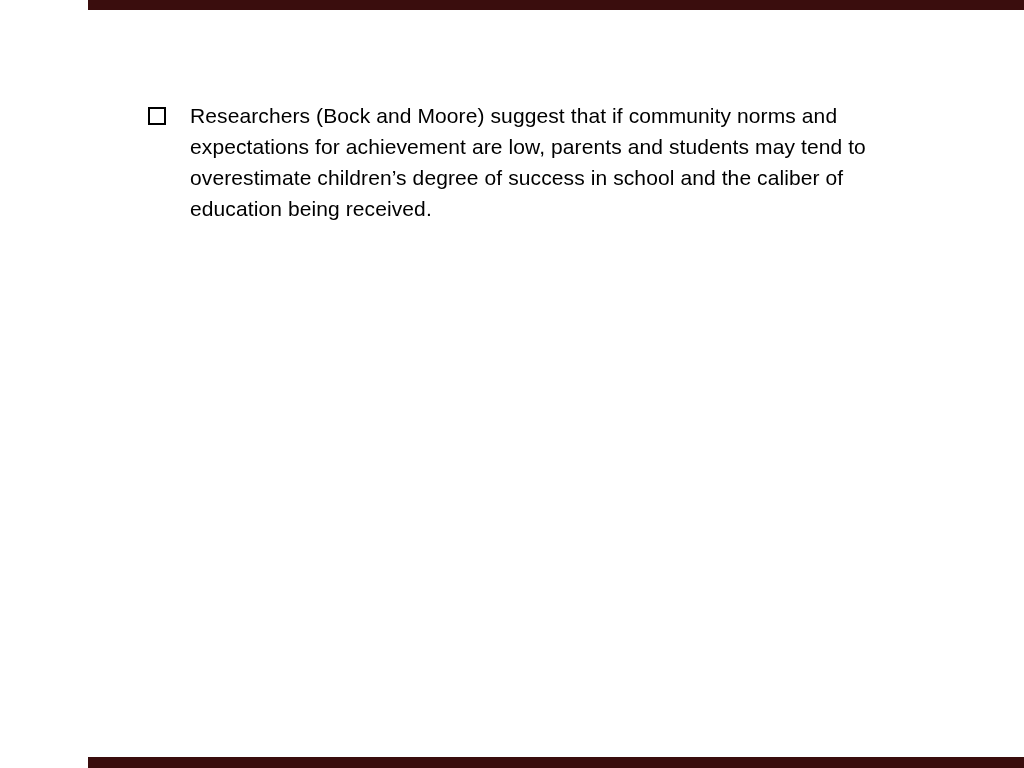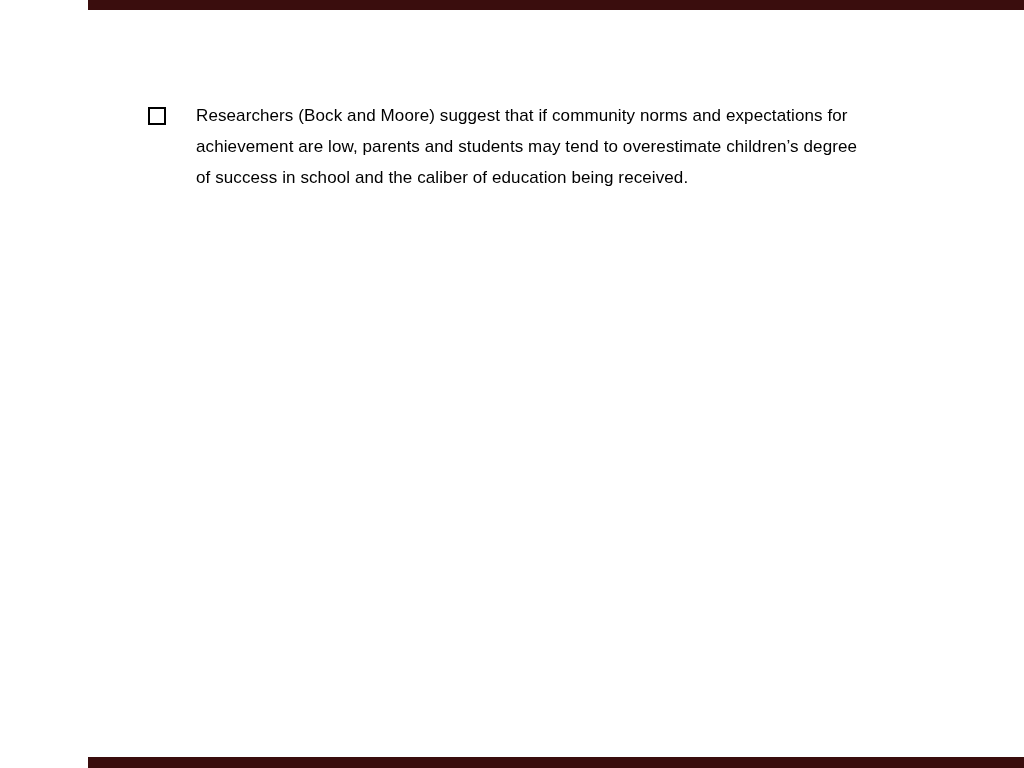--- a/index.html
+++ b/index.html
@@ -42,24 +42,24 @@
   .bullet-marker {
     display: inline-block;
     width: 14px;
     height: 14px;
     border: 2px solid #000000;
     margin-top: 7px;
     flex: 0 0 auto;
     background: transparent;
   }
   .bullet-text {
-    margin-left: 30px;
+    margin-left: 24px;
     width: 680px;
     color: #000000;
-    font-size: 17px;
+    font-size: 21px;
     line-height: 31px;
     letter-spacing: 0.1px;
   }
 </style>
 </head>
 <body>
 
 <div class="slide">
 
   <div class="accent-bar top" style="background: rgb(58, 13, 13);"></div>

